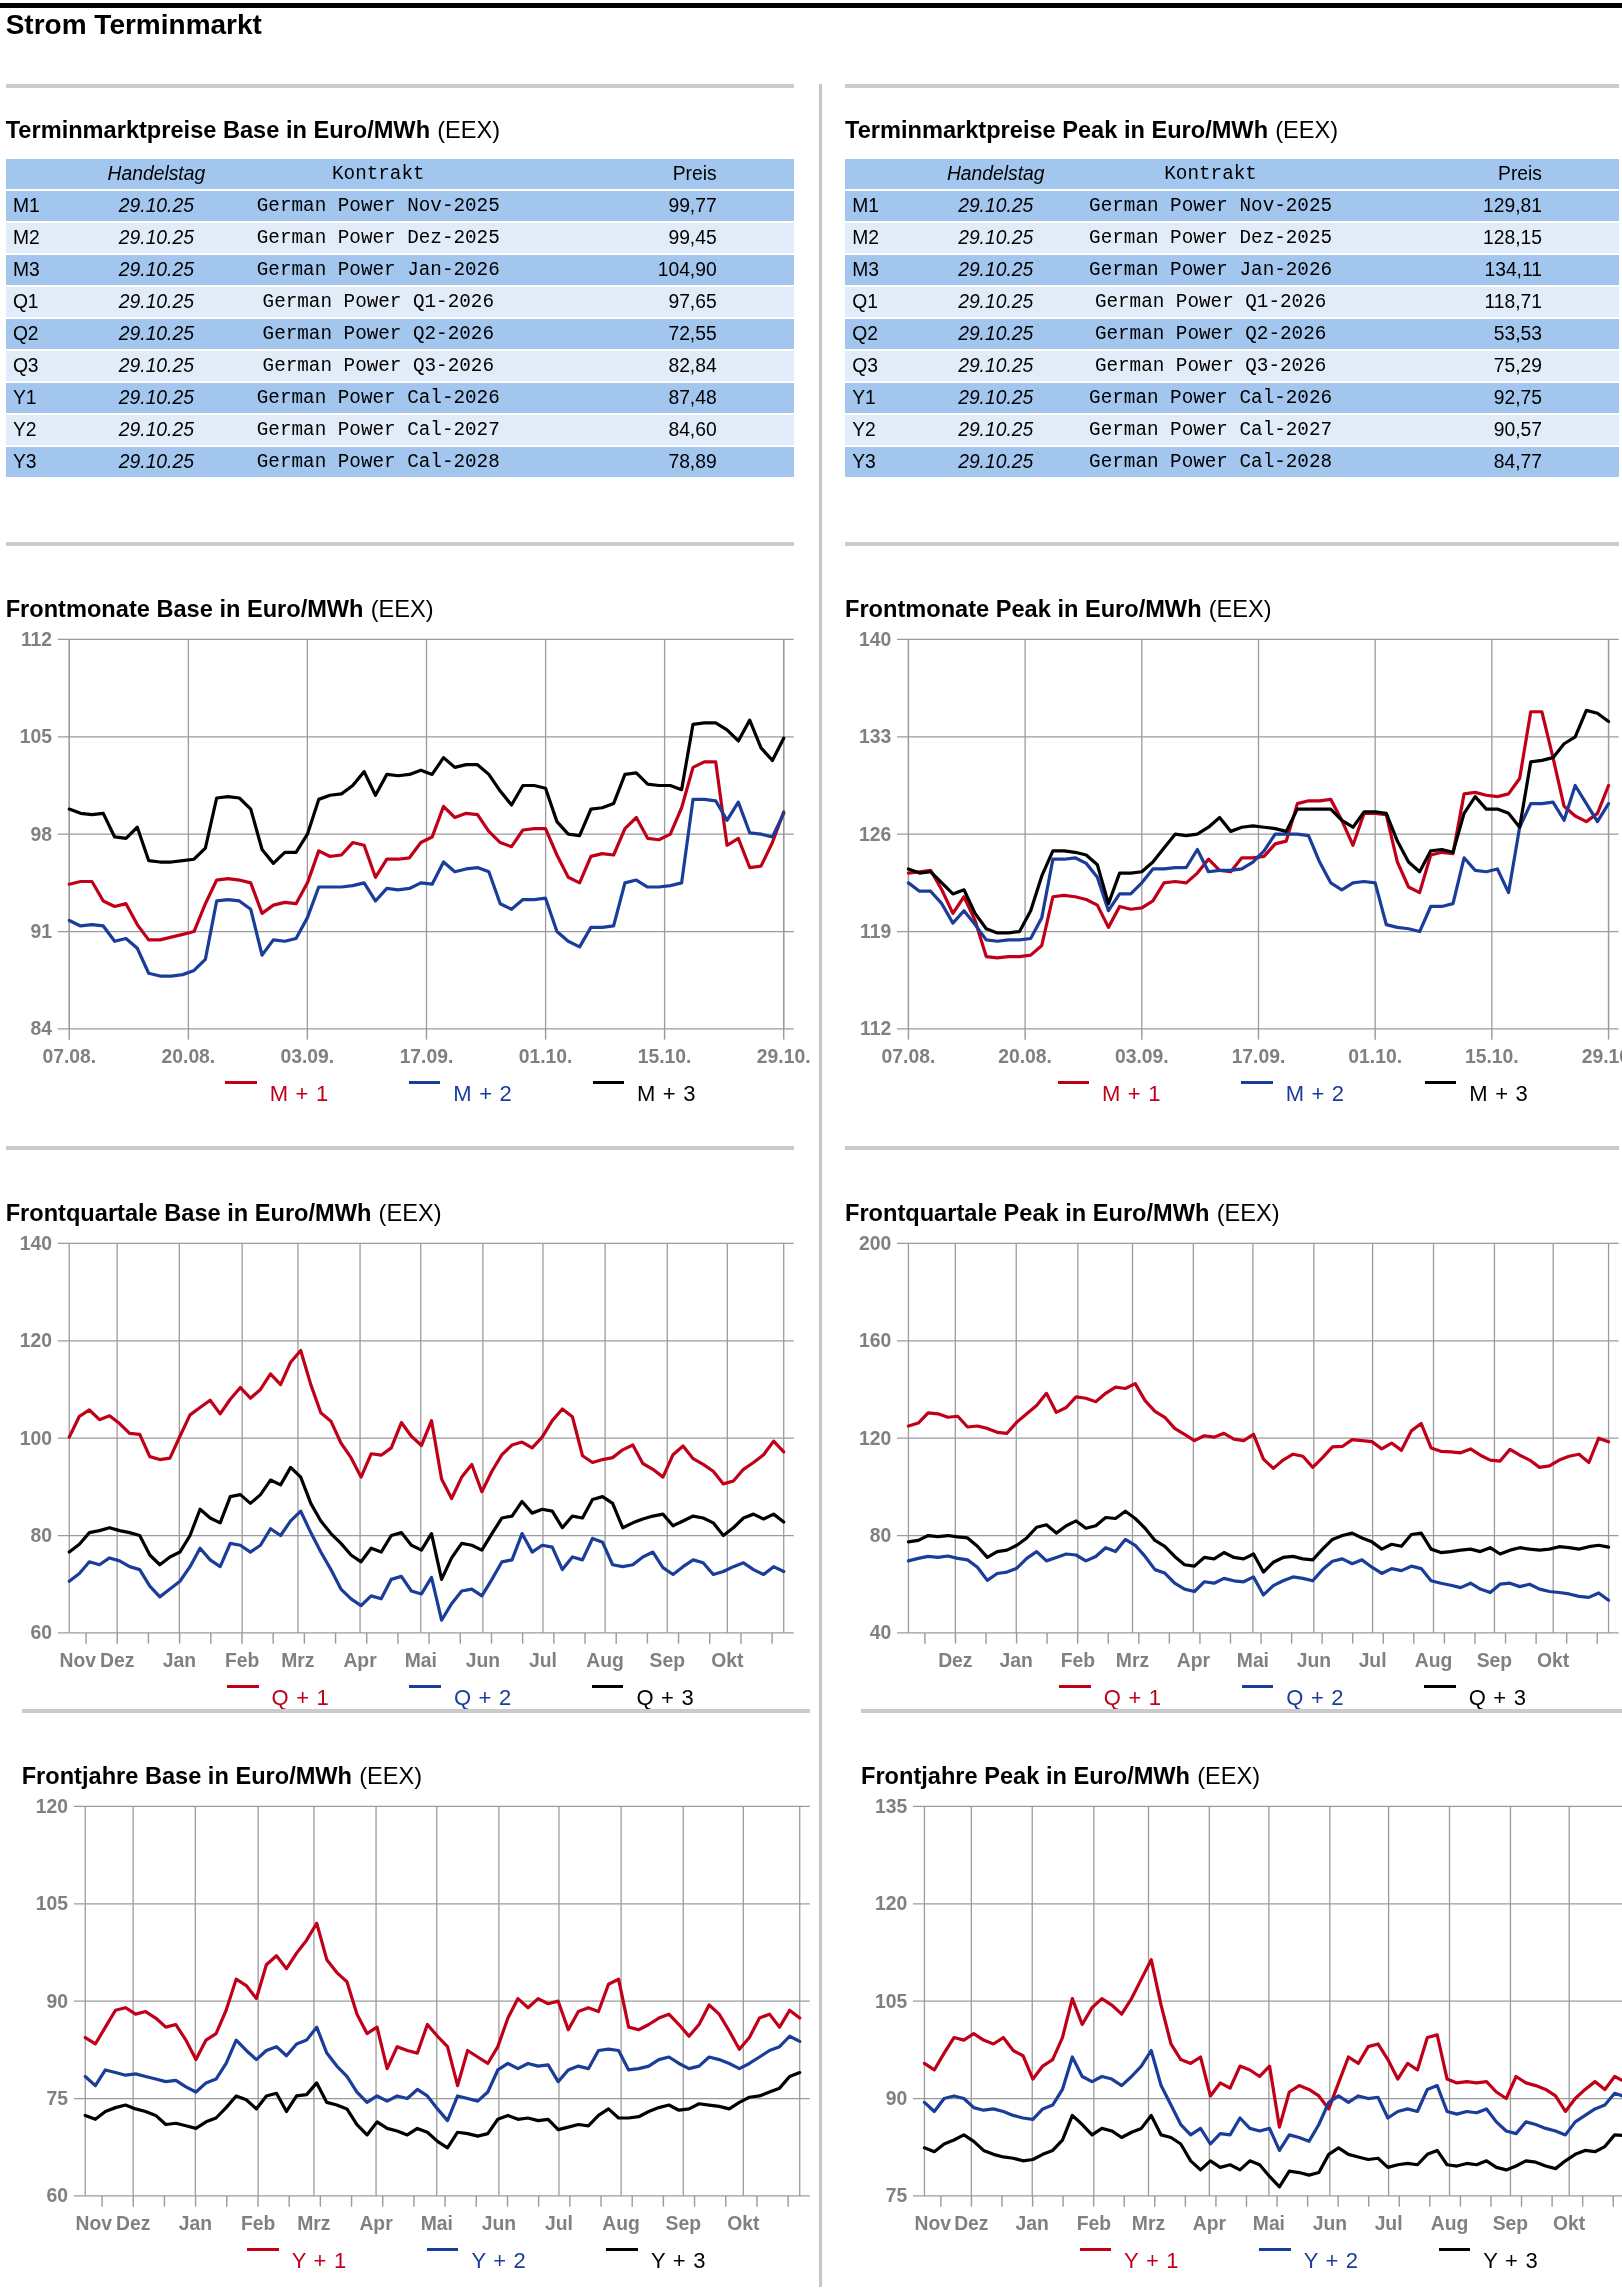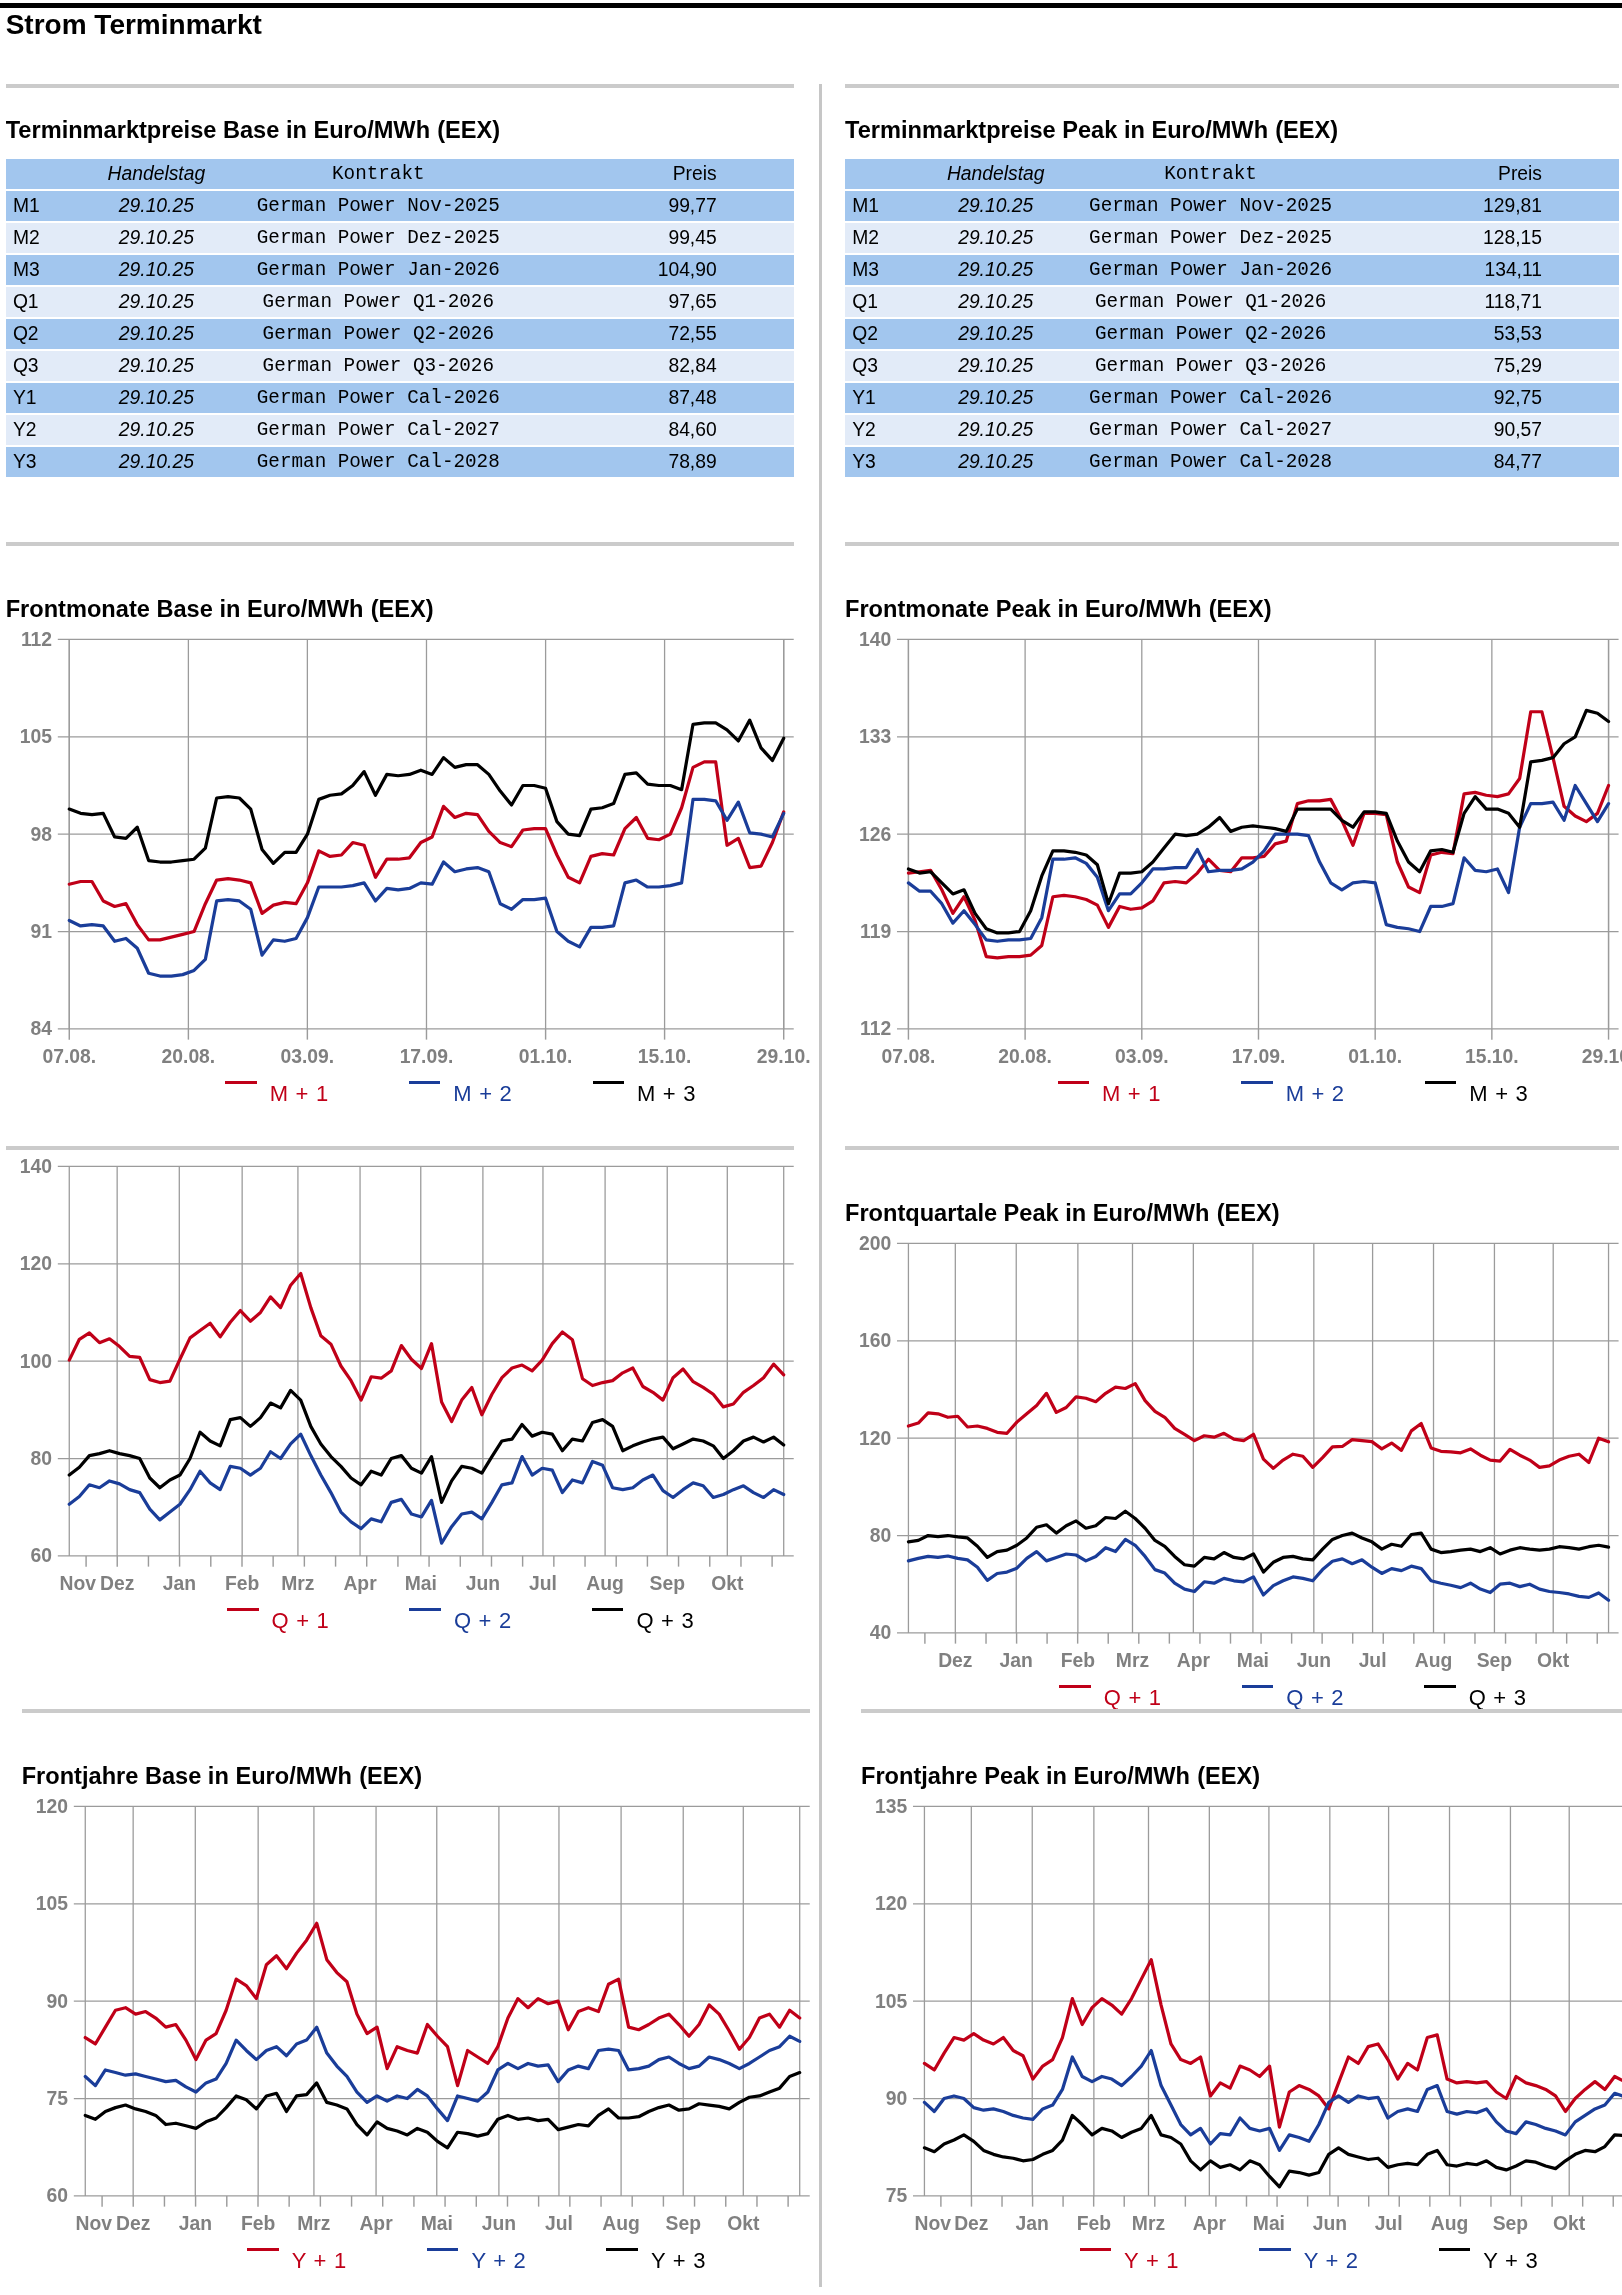--- a/index.html
+++ b/index.html
@@ -9,21 +9,21 @@
   h1{position:absolute;left:5.7px;top:8.6px;margin:0;font-size:28px;font-weight:700;}
   .vdiv{position:absolute;left:819px;top:84px;width:2.9px;height:2203px;background:#c6c6c6;}
   .section{position:absolute;}
   .col-l{left:5.7px;width:788px;}
   .col-r{left:845px;width:774px;}
   .r1{top:84px;}.r2{top:542px;}.r3{top:1146px;}.r4{top:1709px;margin-left:16px;}
   .sep{height:4.3px;background:#cbcbcb;}
   h2{margin:0;font-size:23.6px;font-weight:700;white-space:nowrap;}
   .r1 h2{margin-top:29px;}
   .r2 h2,.r3 h2,.r4 h2{margin-top:50px;}
-  h2 .sfx{font-weight:700;margin-left:7.2px;text-align:right;}
+  h2 .sfx{font-weight:400;margin-left:7.2px;text-align:right;}
   table{border-collapse:separate;border-spacing:0 2.9px;width:100%;margin-top:13px;
         font-size:19.3px;table-layout:fixed;}
   td{height:30px;padding:0;font-weight:400;overflow:hidden;}
   thead td{height:30px;}
   tr.dark{background:#a2c6ee;}
   tr.light{background:#e2ebf8;}
   .c0{text-align:left;padding-left:7.2px;width:52px;}
   .c1{text-align:center;width:183px;font-style:italic;}
   .c2{text-align:center;font-family:Liberation Mono, monospace;}
   .c3{text-align:right;padding-right:77px;width:208px;}
@@ -295,20 +295,21 @@
         </span>
         <span class="li">
           <span class="dash" style="background:#000000"></span>
           <span class="lt" style="color:#000000">M + 3</span>
         </span>
       </div>
   </div>
 
   <div class="section col-l r3">
     <div class="sep"></div>
+    <h2><span>Frontquartale Base in Euro/MWh</span><span class="sfx">(EEX)</span></h2>
     <div class="chart-host"><svg width="788" height="451" viewBox="0 0 1100 630" style="overflow:visible">
           <line x1="72" y1="560.0" x2="1100" y2="560.0" stroke="#9b9b9b" stroke-width="1.8"></line>
           <text x="64" y="569" text-anchor="end" class="ax">60</text>
           <line x1="72" y1="424.0" x2="1100" y2="424.0" stroke="#9b9b9b" stroke-width="1.8"></line>
           <text x="64" y="433" text-anchor="end" class="ax">80</text>
           <line x1="72" y1="288.0" x2="1100" y2="288.0" stroke="#9b9b9b" stroke-width="1.8"></line>
           <text x="64" y="297" text-anchor="end" class="ax">100</text>
           <line x1="72" y1="152.0" x2="1100" y2="152.0" stroke="#9b9b9b" stroke-width="1.8"></line>
           <text x="64" y="161" text-anchor="end" class="ax">120</text>
           <line x1="72" y1="16.0" x2="1100" y2="16.0" stroke="#9b9b9b" stroke-width="1.8"></line>

